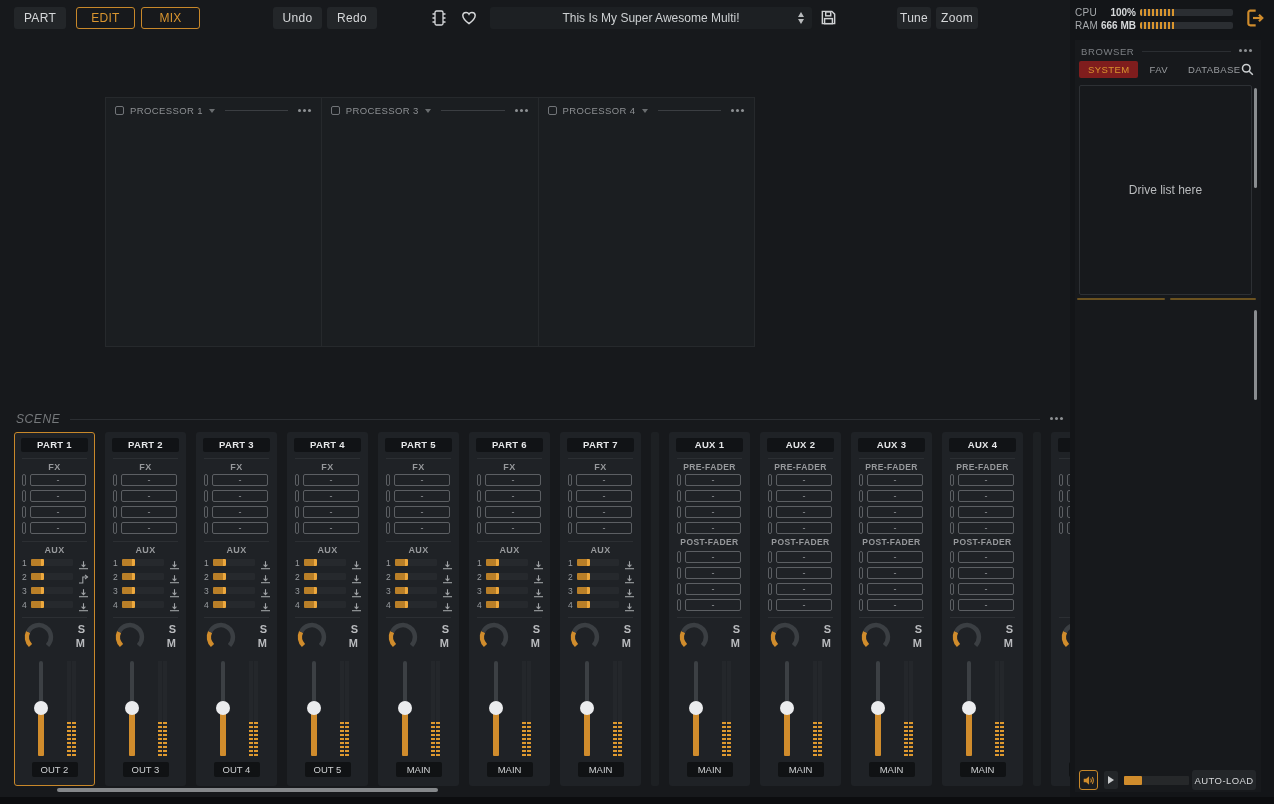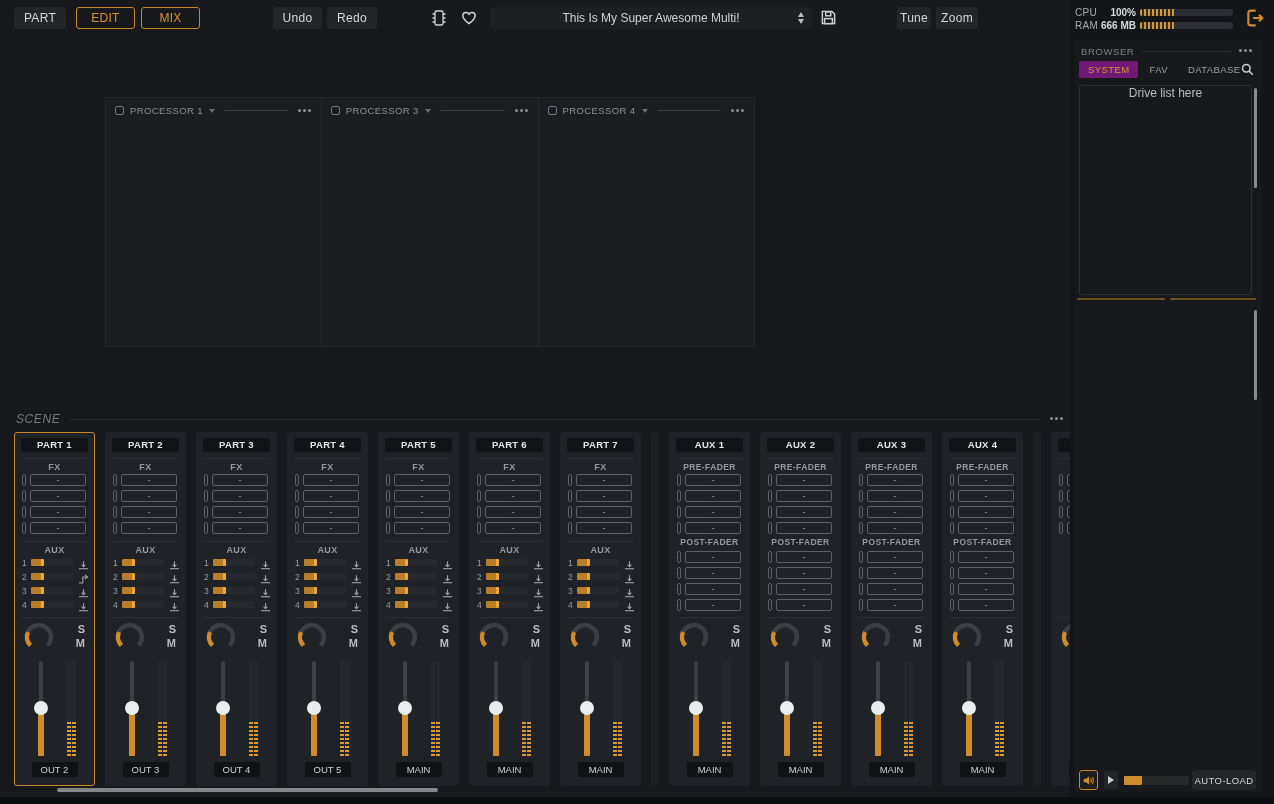--- a/index.html
+++ b/index.html
@@ -39,24 +39,24 @@
   
   #browser{position:absolute;left:5px;top:40px;width:186px;height:752px;background:#17191c;}
   .browser-header{position:absolute;left:6px;right:8px;top:4px;height:14px;display:flex;align-items:center;gap:8px;}
   .browser-title{font-size:9.5px;color:#7d8084;letter-spacing:.6px;}
   .hline{flex:1;height:1px;background:#2b2e32;}
   .dots{position:relative;width:14px;height:4px;flex:none;}
   .dots::before{content:"";position:absolute;left:0;top:0;width:3px;height:3px;border-radius:50%;
     background:#8d9093;box-shadow:5px 0 0 #8d9093,10px 0 0 #8d9093;}
   .tabs{position:absolute;left:4px;top:21px;height:17px;display:flex;gap:2px;}
   .tab{padding:0 9px;font-size:9.5px;letter-spacing:.4px;color:#9a9da0;display:flex;align-items:center;border-radius:2px;}
-  .tab.active{background:#701a75;color:#d9952f;}
+  .tab.active{background:#7f1d1d;color:#d9952f;}
   #search-btn{position:absolute;right:5px;top:21px;width:17px;height:17px;display:flex;align-items:center;justify-content:center;}
   .list-box{position:absolute;left:4px;width:173px;border:1px solid #2d3034;border-radius:2px;
-    display:flex;align-items:flex-start;justify-content:center;color:#b9bbbd;font-size:12px;box-sizing:border-box;}
+    display:flex;align-items:center;justify-content:center;color:#b9bbbd;font-size:12px;box-sizing:border-box;}
   #drive-box{top:45px;height:210px;}
   #file-box{top:267px;height:455px;}
   .vscroll{position:absolute;left:179px;width:3px;background:#8a8d90;border-radius:2px;}
   #drive-scroll{top:48px;height:100px;}
   #file-scroll{top:270px;height:90px;}
   .split-seg{position:absolute;top:258px;height:2px;background:#6b5220;border-radius:1px;}
   #split-a{left:2px;width:88px;} #split-b{left:95px;width:86px;}
   .browser-bottom{position:absolute;left:4px;right:5px;top:730px;height:20px;}
   #speaker-btn{position:absolute;left:0;top:0;width:19px;height:20px;background:#1b1d20;border:1px solid #c8882a;
     border-radius:3px;box-sizing:border-box;display:flex;align-items:center;justify-content:center;}

